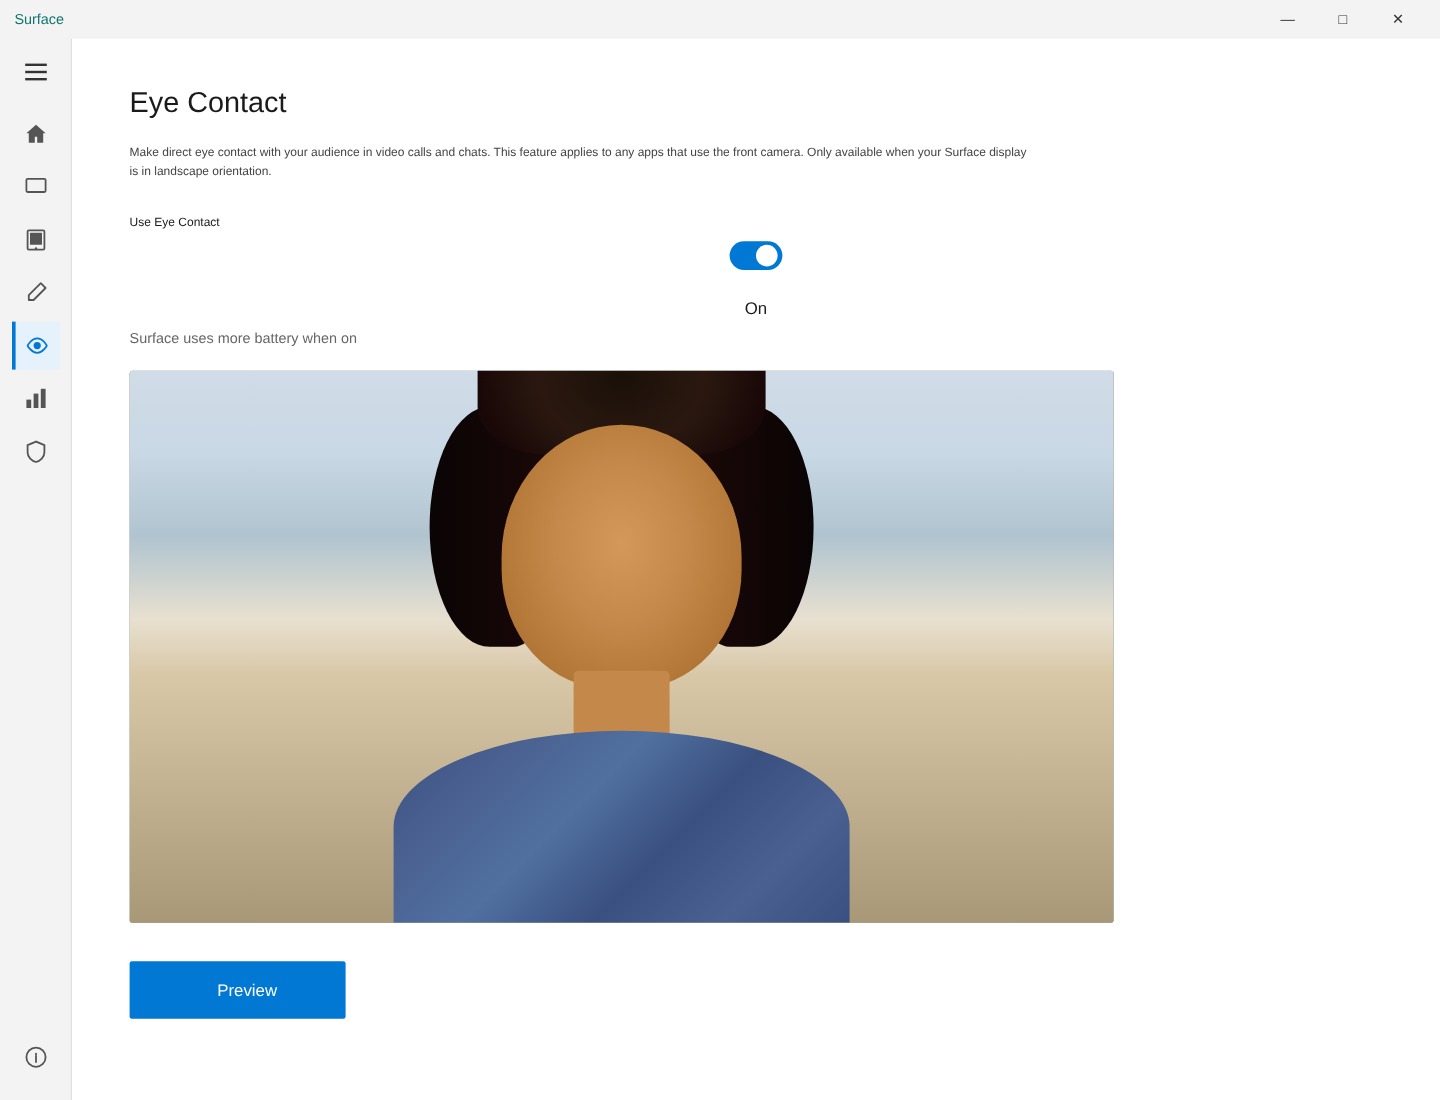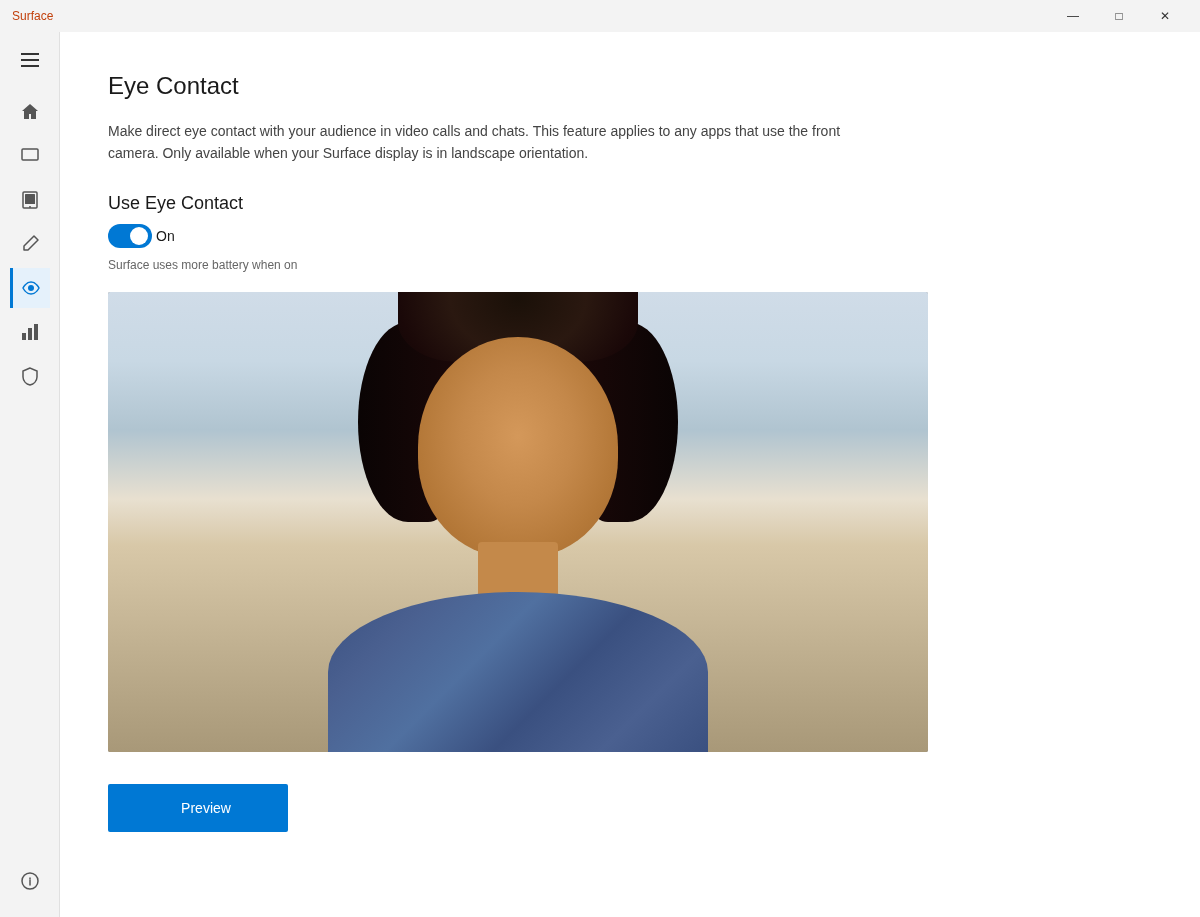--- a/index.html
+++ b/index.html
@@ -19,21 +19,21 @@
       display: flex;
       align-items: center;
       justify-content: space-between;
       background: #f3f3f3;
       padding: 0 12px;
       height: 32px;
       flex-shrink: 0;
     }
     .title-bar-left {
       font-size: 12px;
-      color: #c2410c;
+      color: #0f766e;
     }
     .title-bar-controls {
       display: flex;
       gap: 0;
     }
     .title-bar-btn {
       width: 46px;
       height: 32px;
       display: flex;
       align-items: center;
@@ -115,39 +115,40 @@
     }
 
     .page-title {
       font-size: 24px;
       font-weight: 300;
       color: #1a1a1a;
       margin-bottom: 20px;
     }
 
     .description {
-      font-size: 14px;
+      font-size: 10px;
       color: #444;
       line-height: 1.6;
       max-width: 750px;
       margin-bottom: 28px;
     }
 
     .setting-label {
-      font-size: 18px;
+      font-size: 10px;
       color: #1a1a1a;
       margin-bottom: 10px;
       font-weight: 400;
     }
 
     .toggle-row {
       display: flex;
       align-items: center;
-      gap: 4px;
+      gap: 24px;
       margin-bottom: 10px;
+      flex-direction: column;
     }
 
     
     .toggle-switch {
       position: relative;
       width: 44px;
       height: 24px;
       cursor: pointer;
     }
     .toggle-track {

